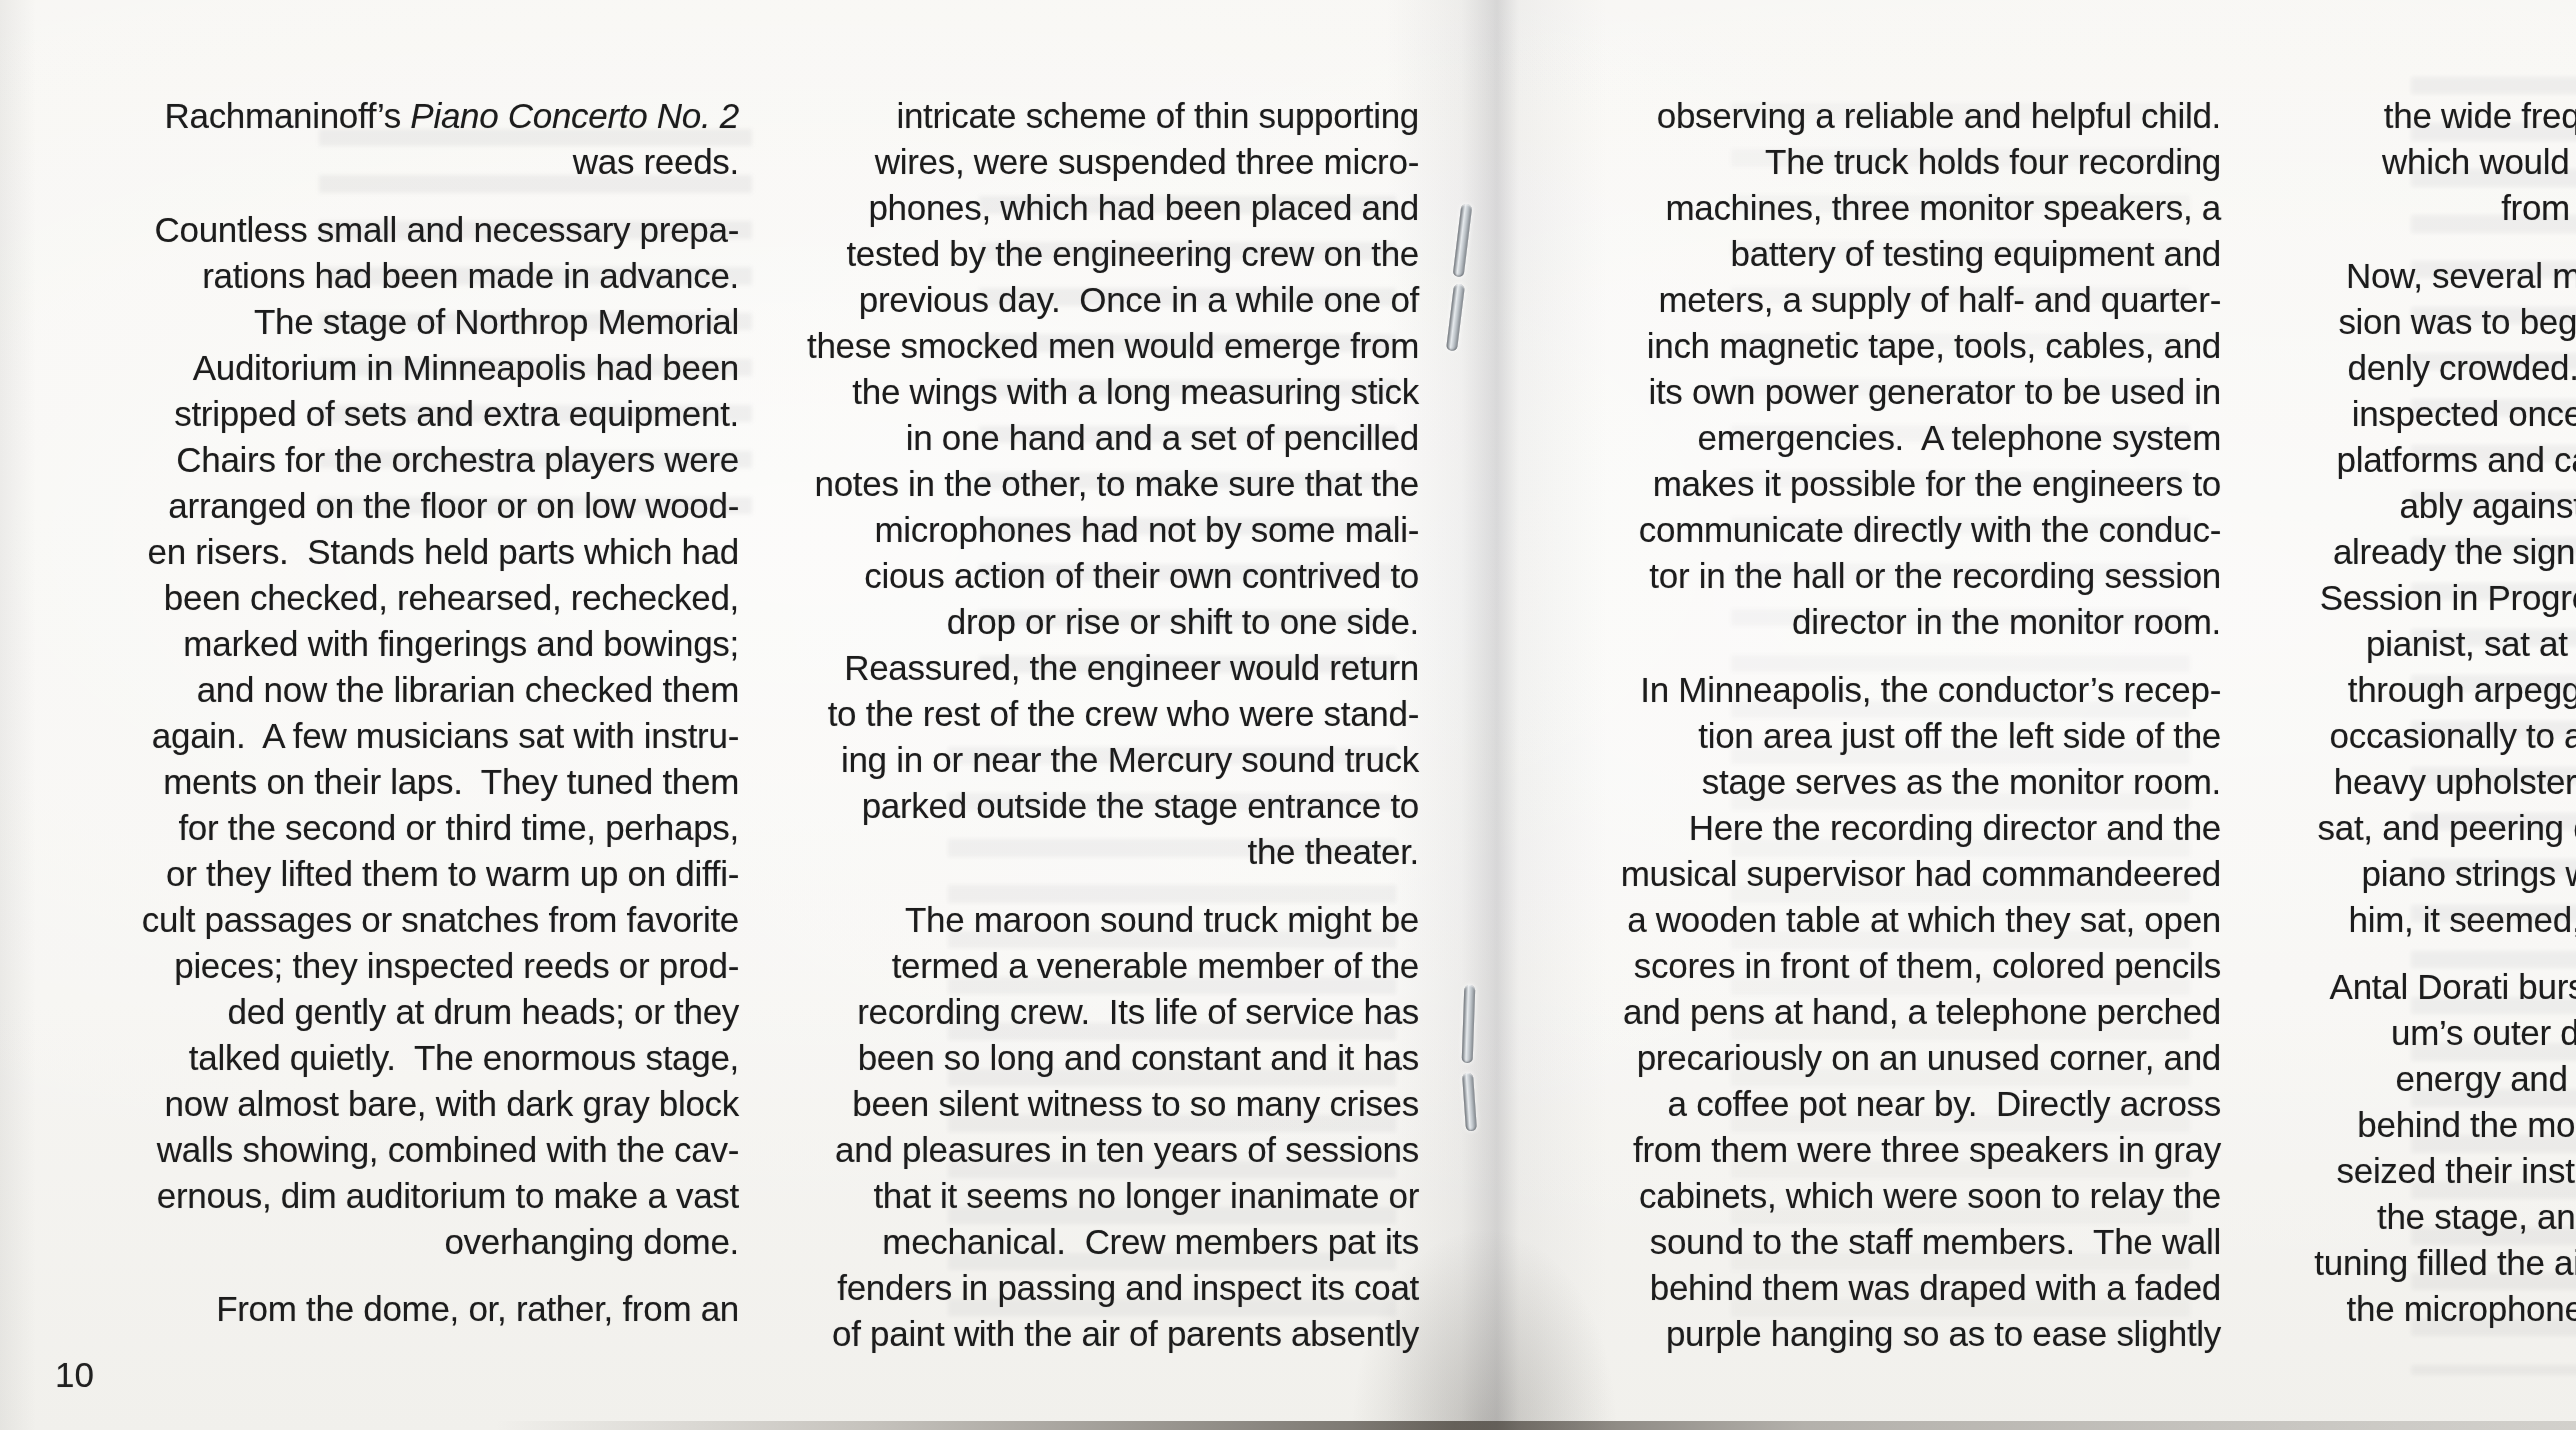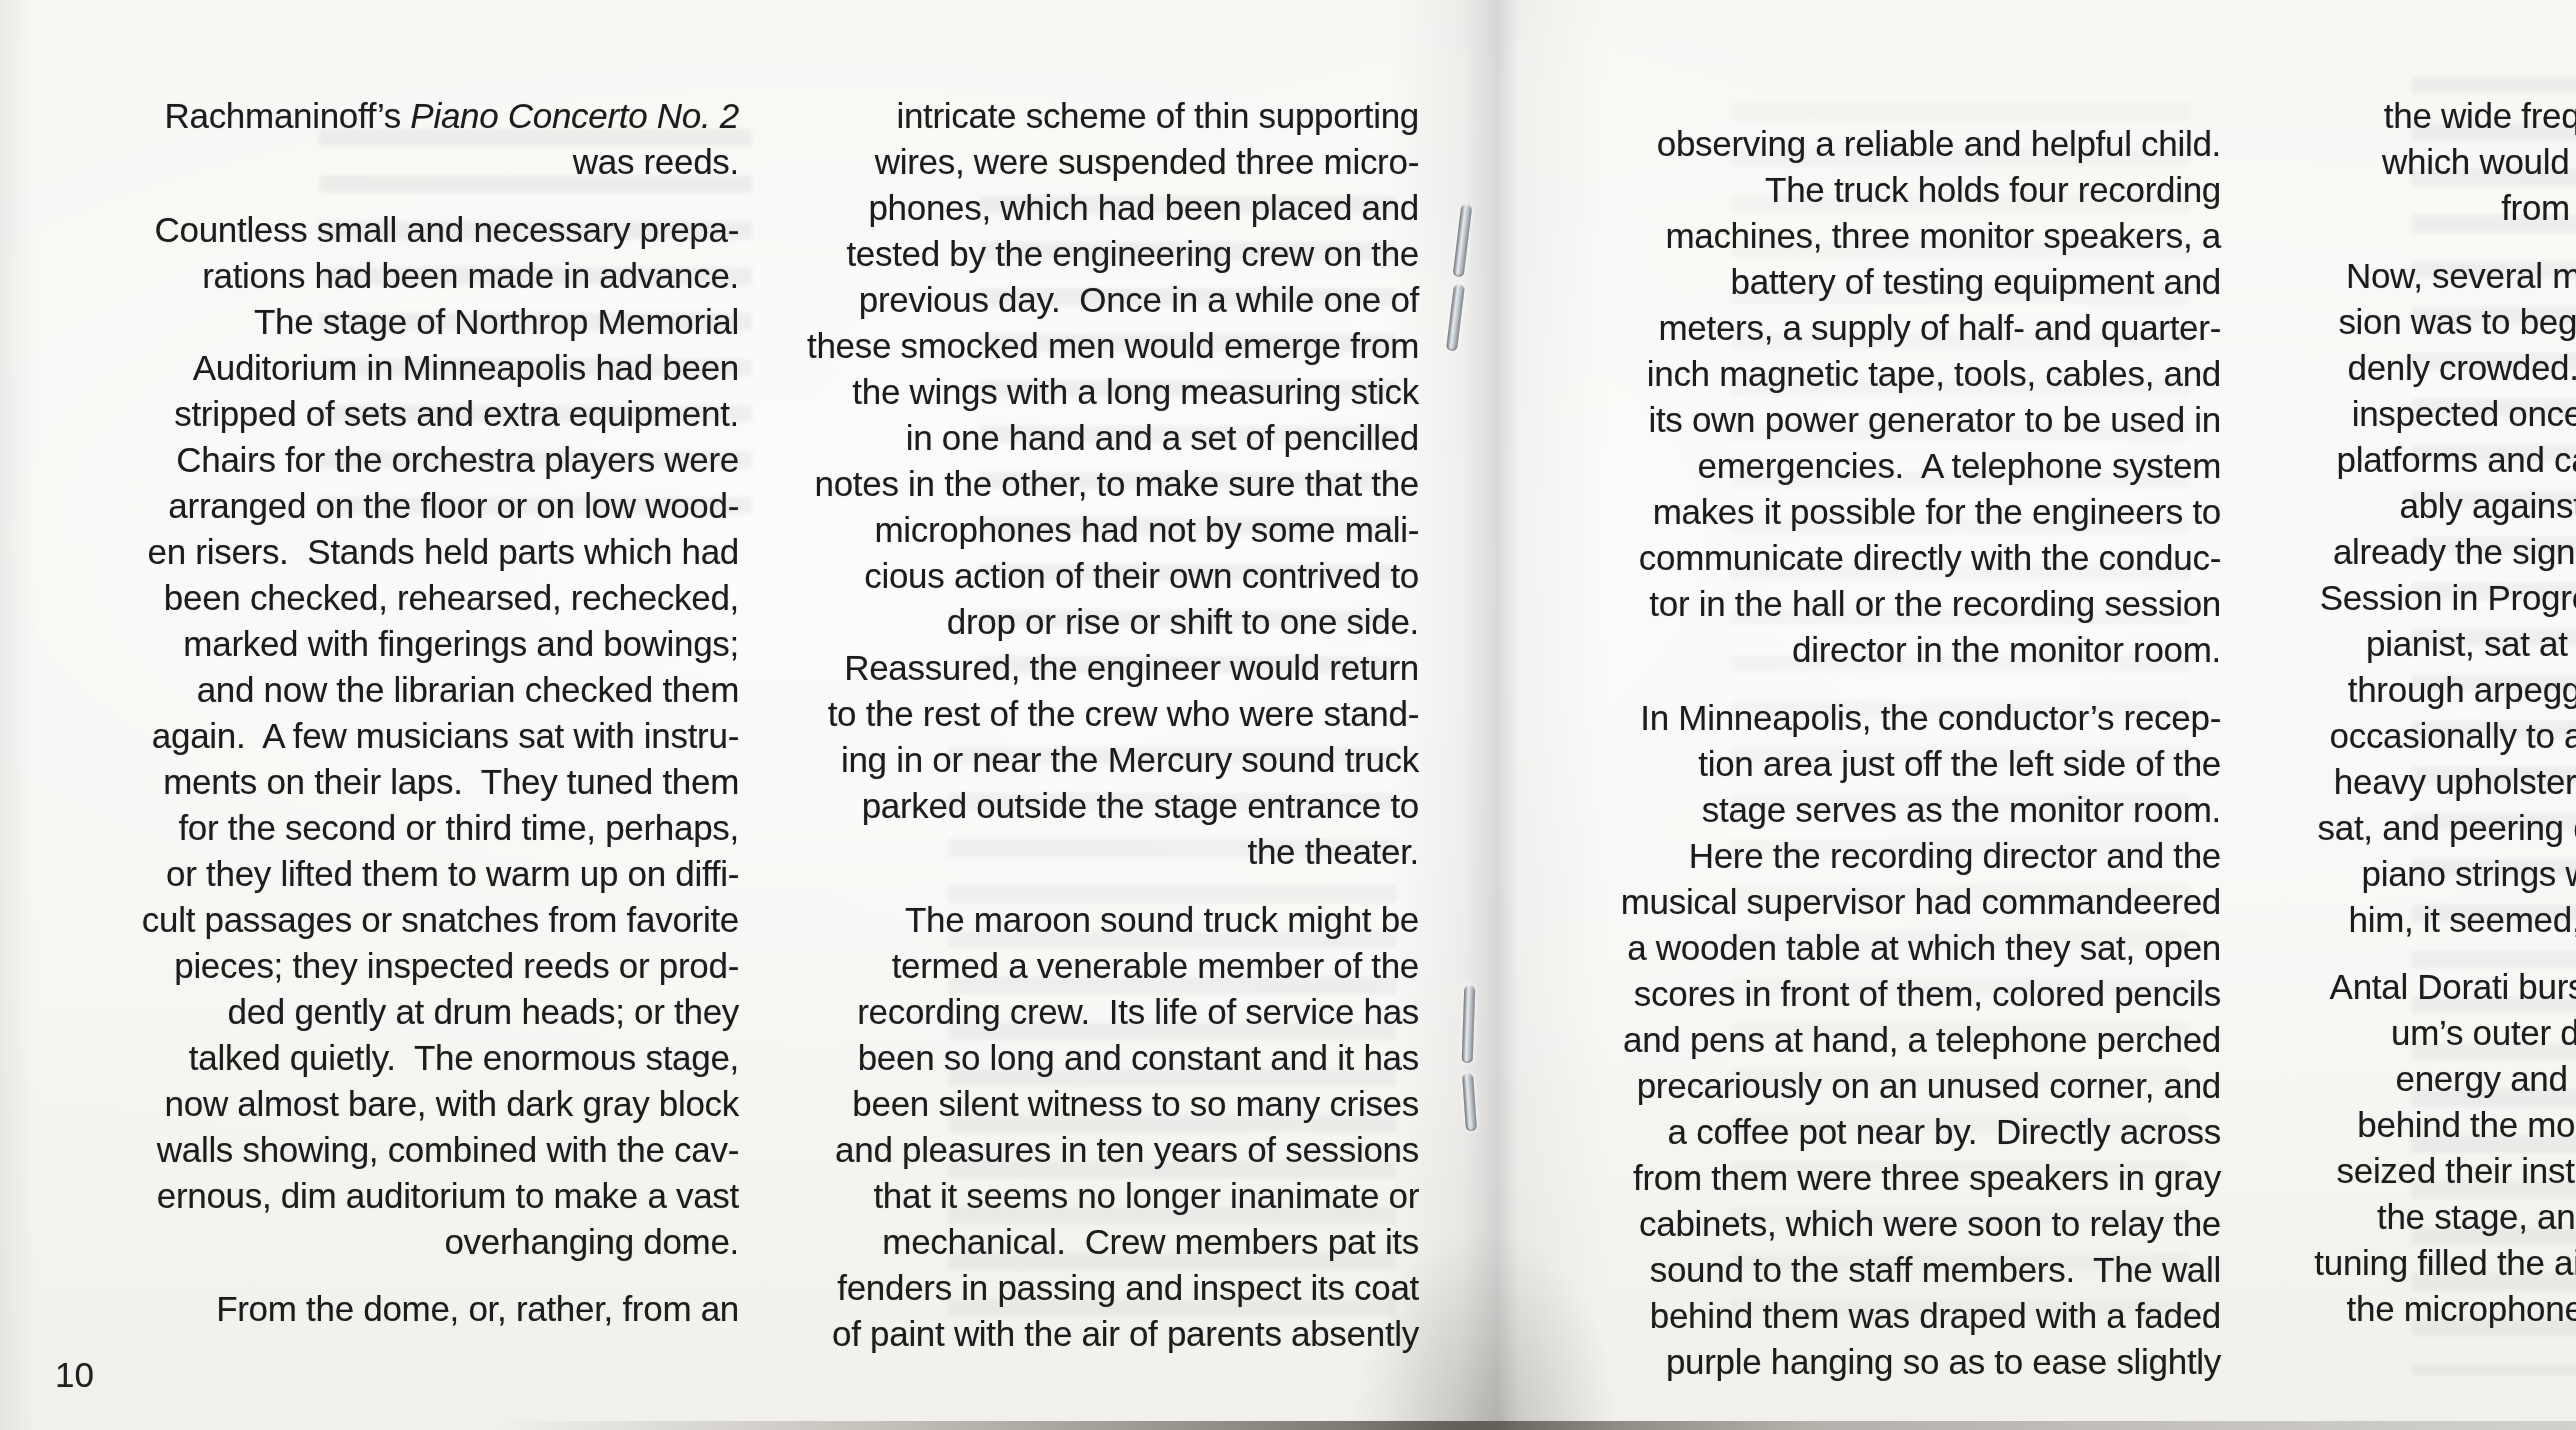--- a/index.html
+++ b/index.html
@@ -157,21 +157,21 @@
 and pleasures in ten years of sessions
 that it seems no longer inanimate or
 mechanical.  Crew members pat its
 fenders in passing and inspect its coat
 of paint with the air of parents absently</p>
     </div>
     <div class="pageno pageno-left">10</div>
   </div>
 
   <div>
-    <div class="page-col" style="left:1541px;margin-top:28px;">
+    <div class="page-col" style="left:1541px;">
       <p class="para para-lines">observing a reliable and helpful child.
 The truck holds four recording
 machines, three monitor speakers, a
 battery of testing equipment and
 meters, a supply of half- and quarter-
 inch magnetic tape, tools, cables, and
 its own power generator to be used in
 emergencies.  A telephone system
 makes it possible for the engineers to
 communicate directly with the conduc-

